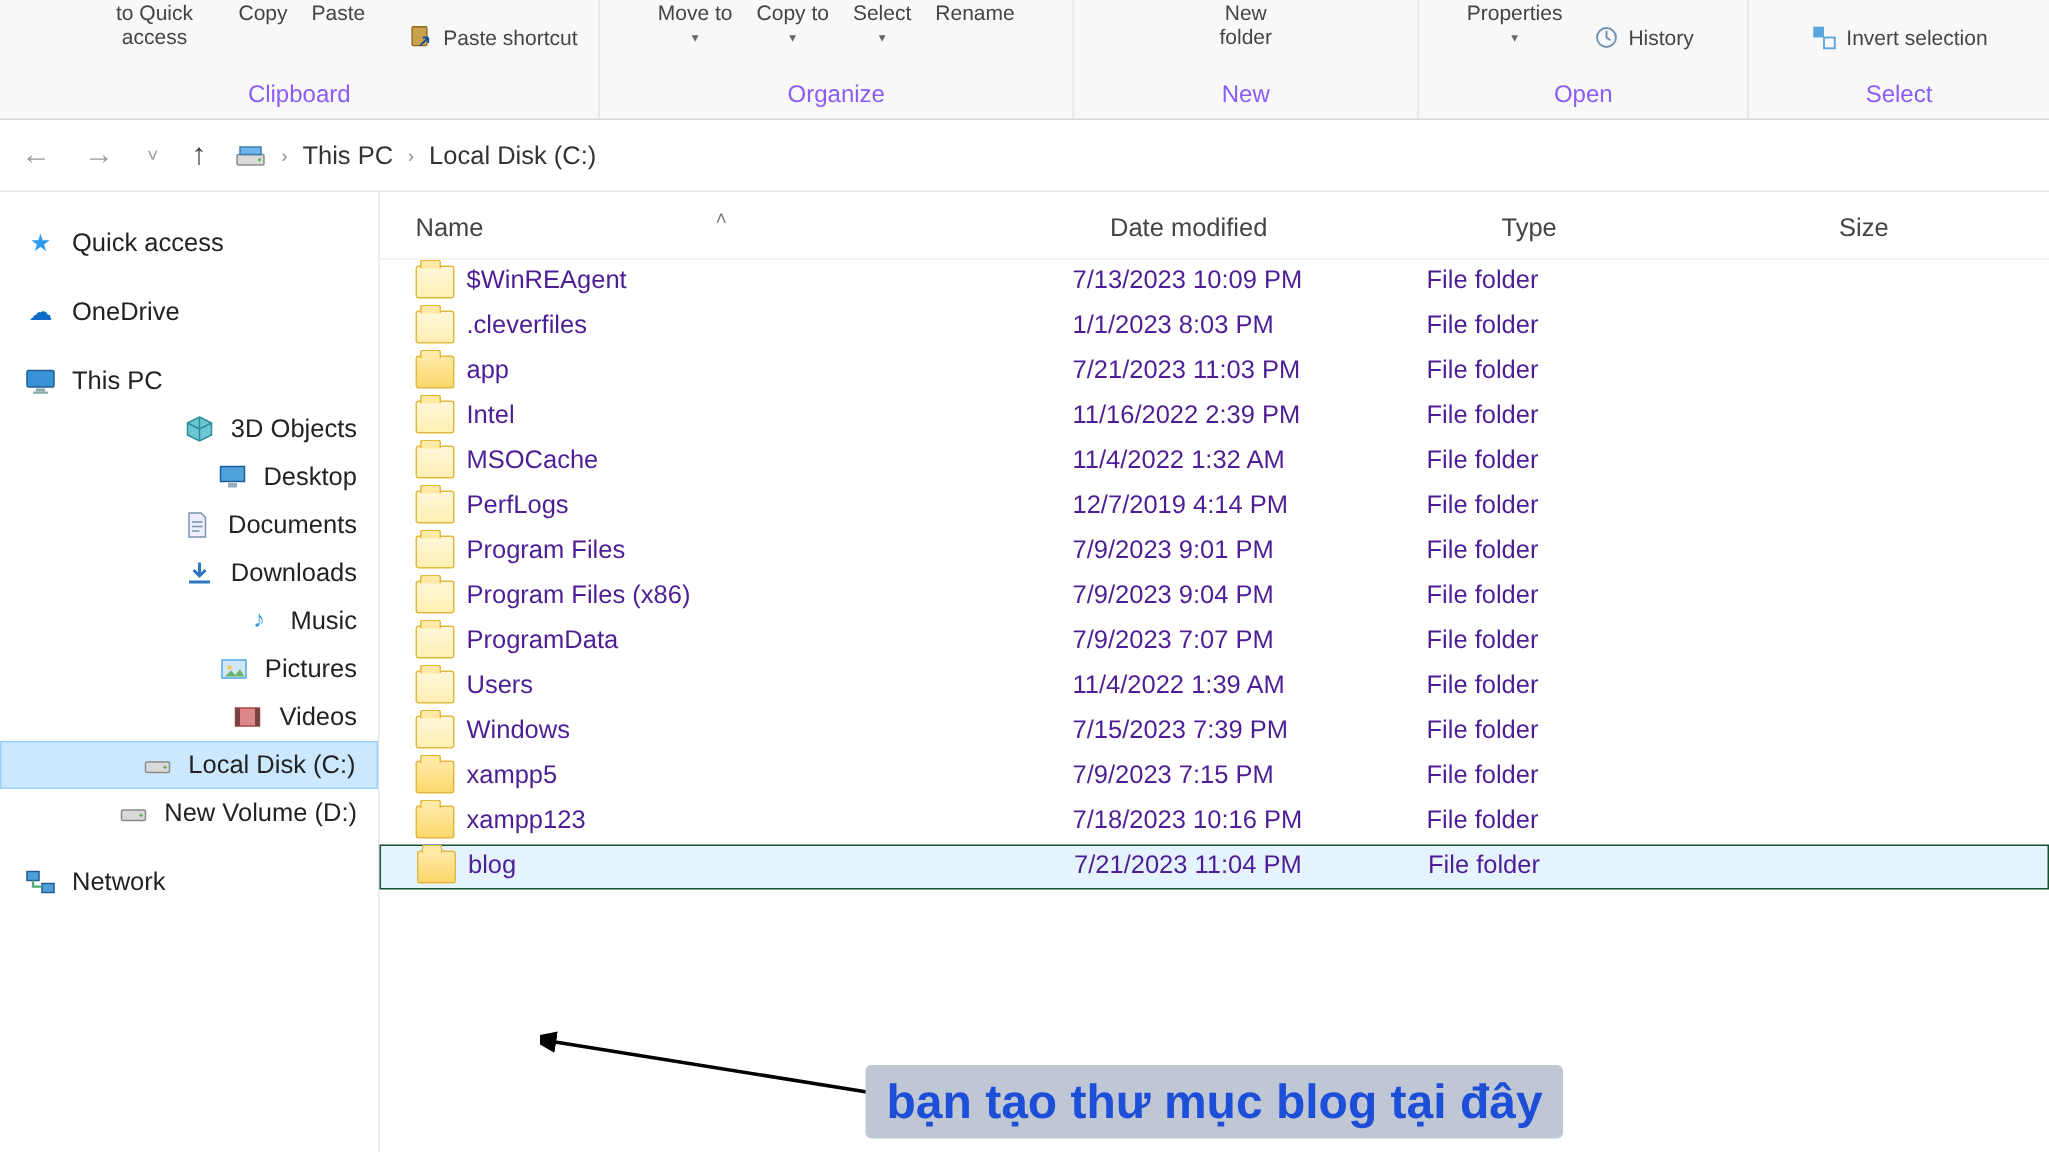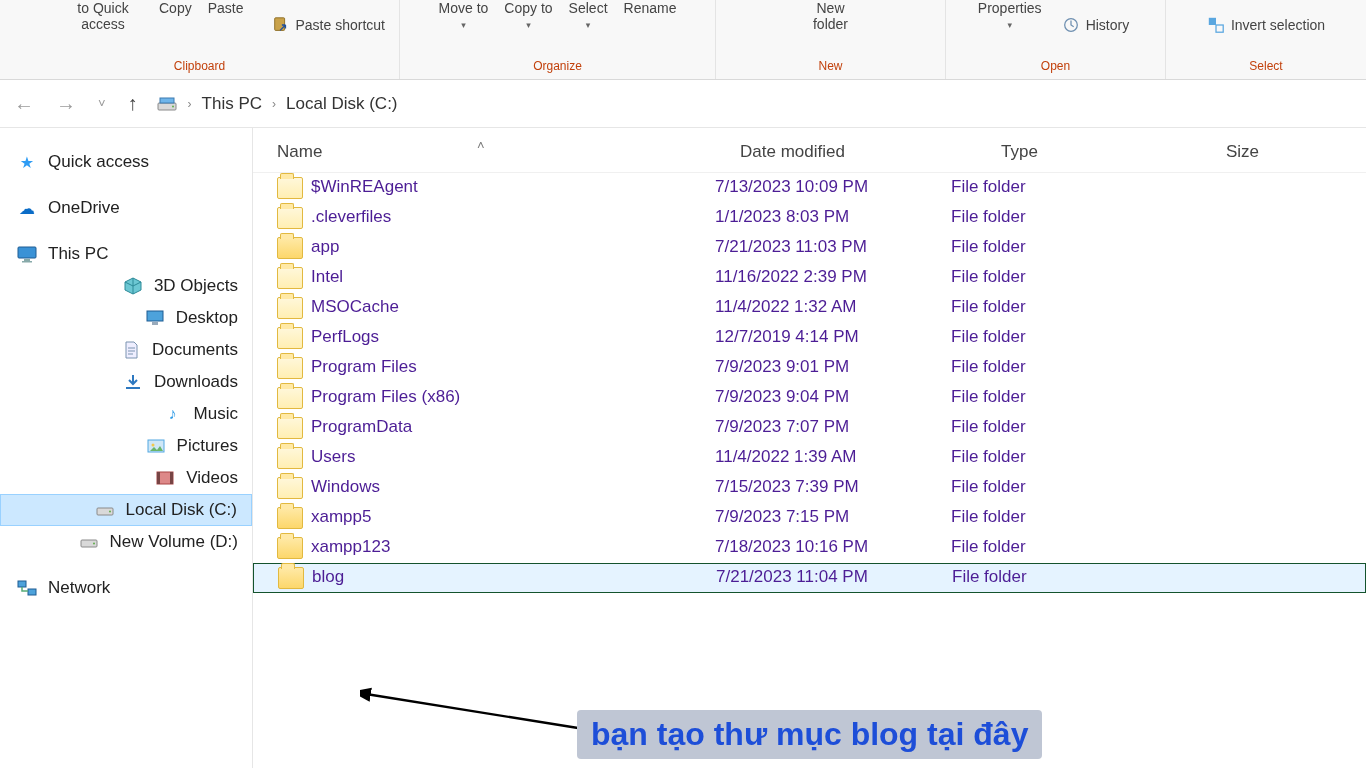--- a/index.html
+++ b/index.html
@@ -5,21 +5,21 @@
 * { margin: 0; padding: 0; box-sizing: border-box; font-family: "Segoe UI", Tahoma, sans-serif; }
 body { background: #fff; width: 1366px; height: 768px; overflow: hidden; position: relative; }
 
 
 .ribbon { height: 80px; background: #f8f8f8; border-bottom: 1px solid #d9d9d9; display: flex; position: relative; }
 .ribbon-group { display: flex; flex-direction: column; align-items: center; justify-content: space-between; padding: 0 10px 4px 10px; border-right: 1px solid #e4e4e4; height: 100%; }
 .ribbon-group-inner { display: flex; align-items: flex-start; gap: 16px; padding-top: 0; }
 .ribbon-item { display: flex; flex-direction: column; align-items: center; font-size: 14px; color: #444; gap: 2px; cursor: pointer; }
 .ribbon-item-row { display: flex; align-items: center; gap: 6px; font-size: 14px; color: #444; cursor: pointer; padding: 2px 4px; }
 .ribbon-sub { display: flex; flex-direction: column; gap: 2px; }
-.group-label { font-size: 12px; color: #c2410c; padding-bottom: 2px; }
+.group-label { font-size: 16px; color: #8b5cf6; padding-bottom: 2px; }
 .small-icon { width: 18px; height: 18px; display: inline-block; }
 .chev { font-size: 9px; color: #666; margin-top: 2px; }
 
 
 .navbar { height: 48px; display: flex; align-items: center; padding: 0 10px; gap: 14px; border-bottom: 1px solid #e6e6e6; }
 .nav-arrow { font-size: 20px; color: #9a9a9a; padding: 2px 4px; cursor: pointer; }
 .nav-arrow.enabled { color: #444; }
 .bc { display: flex; align-items: center; gap: 10px; font-size: 17px; color: #333; }
 .bc-sep { color: #888; font-size: 12px; }
 .bc-item { cursor: pointer; }

